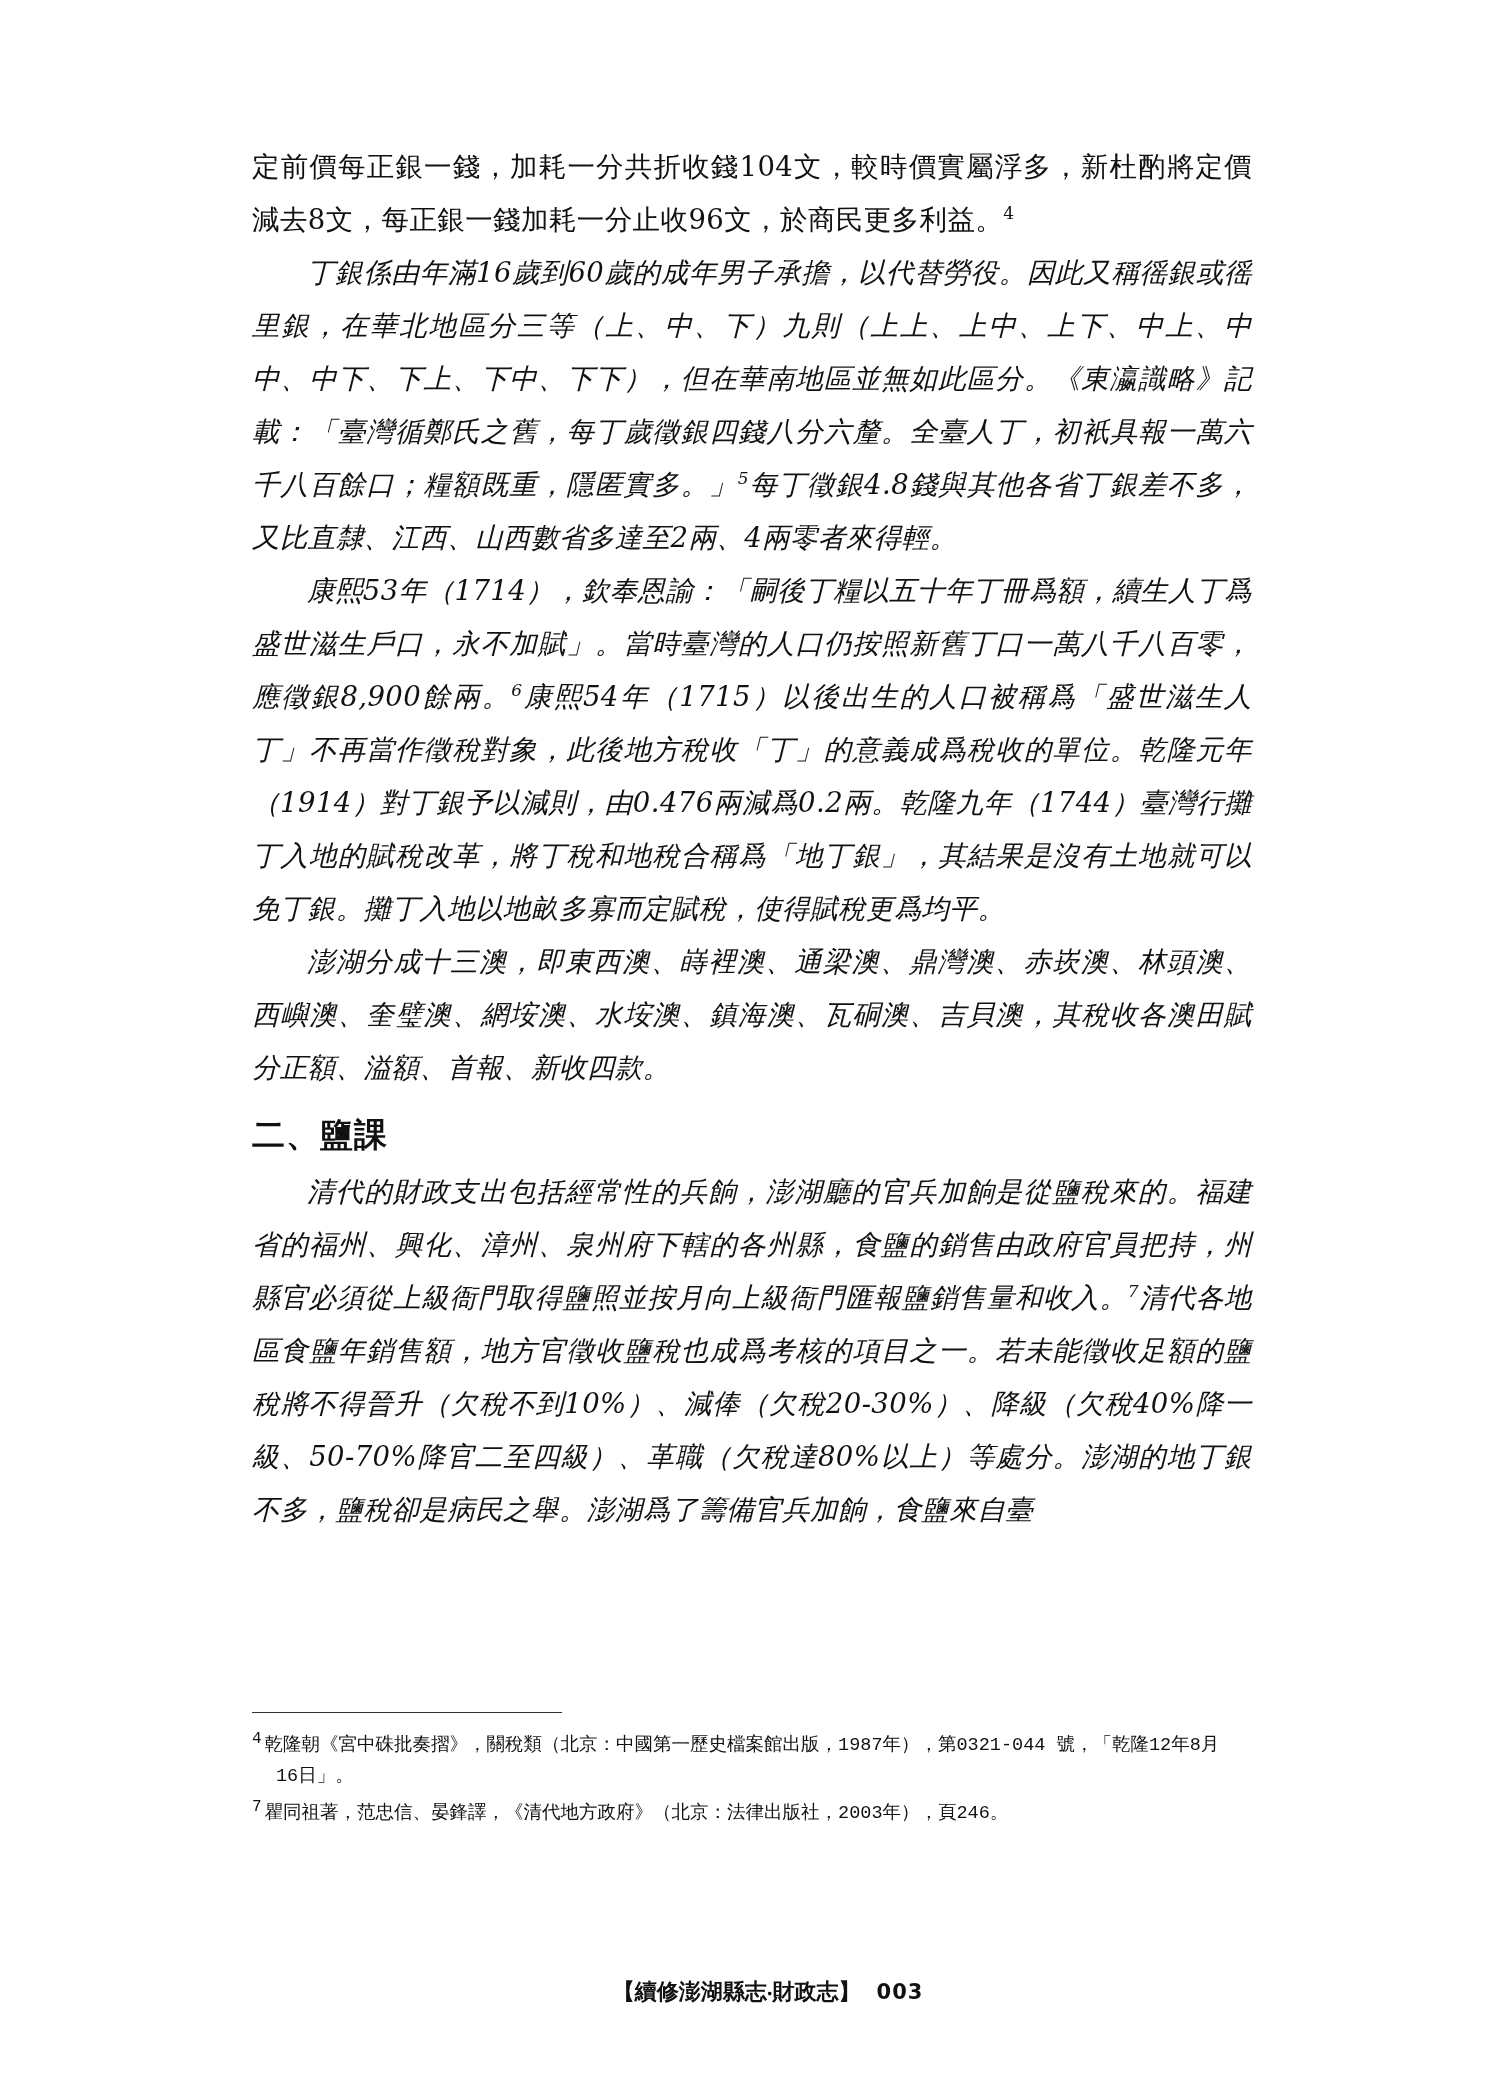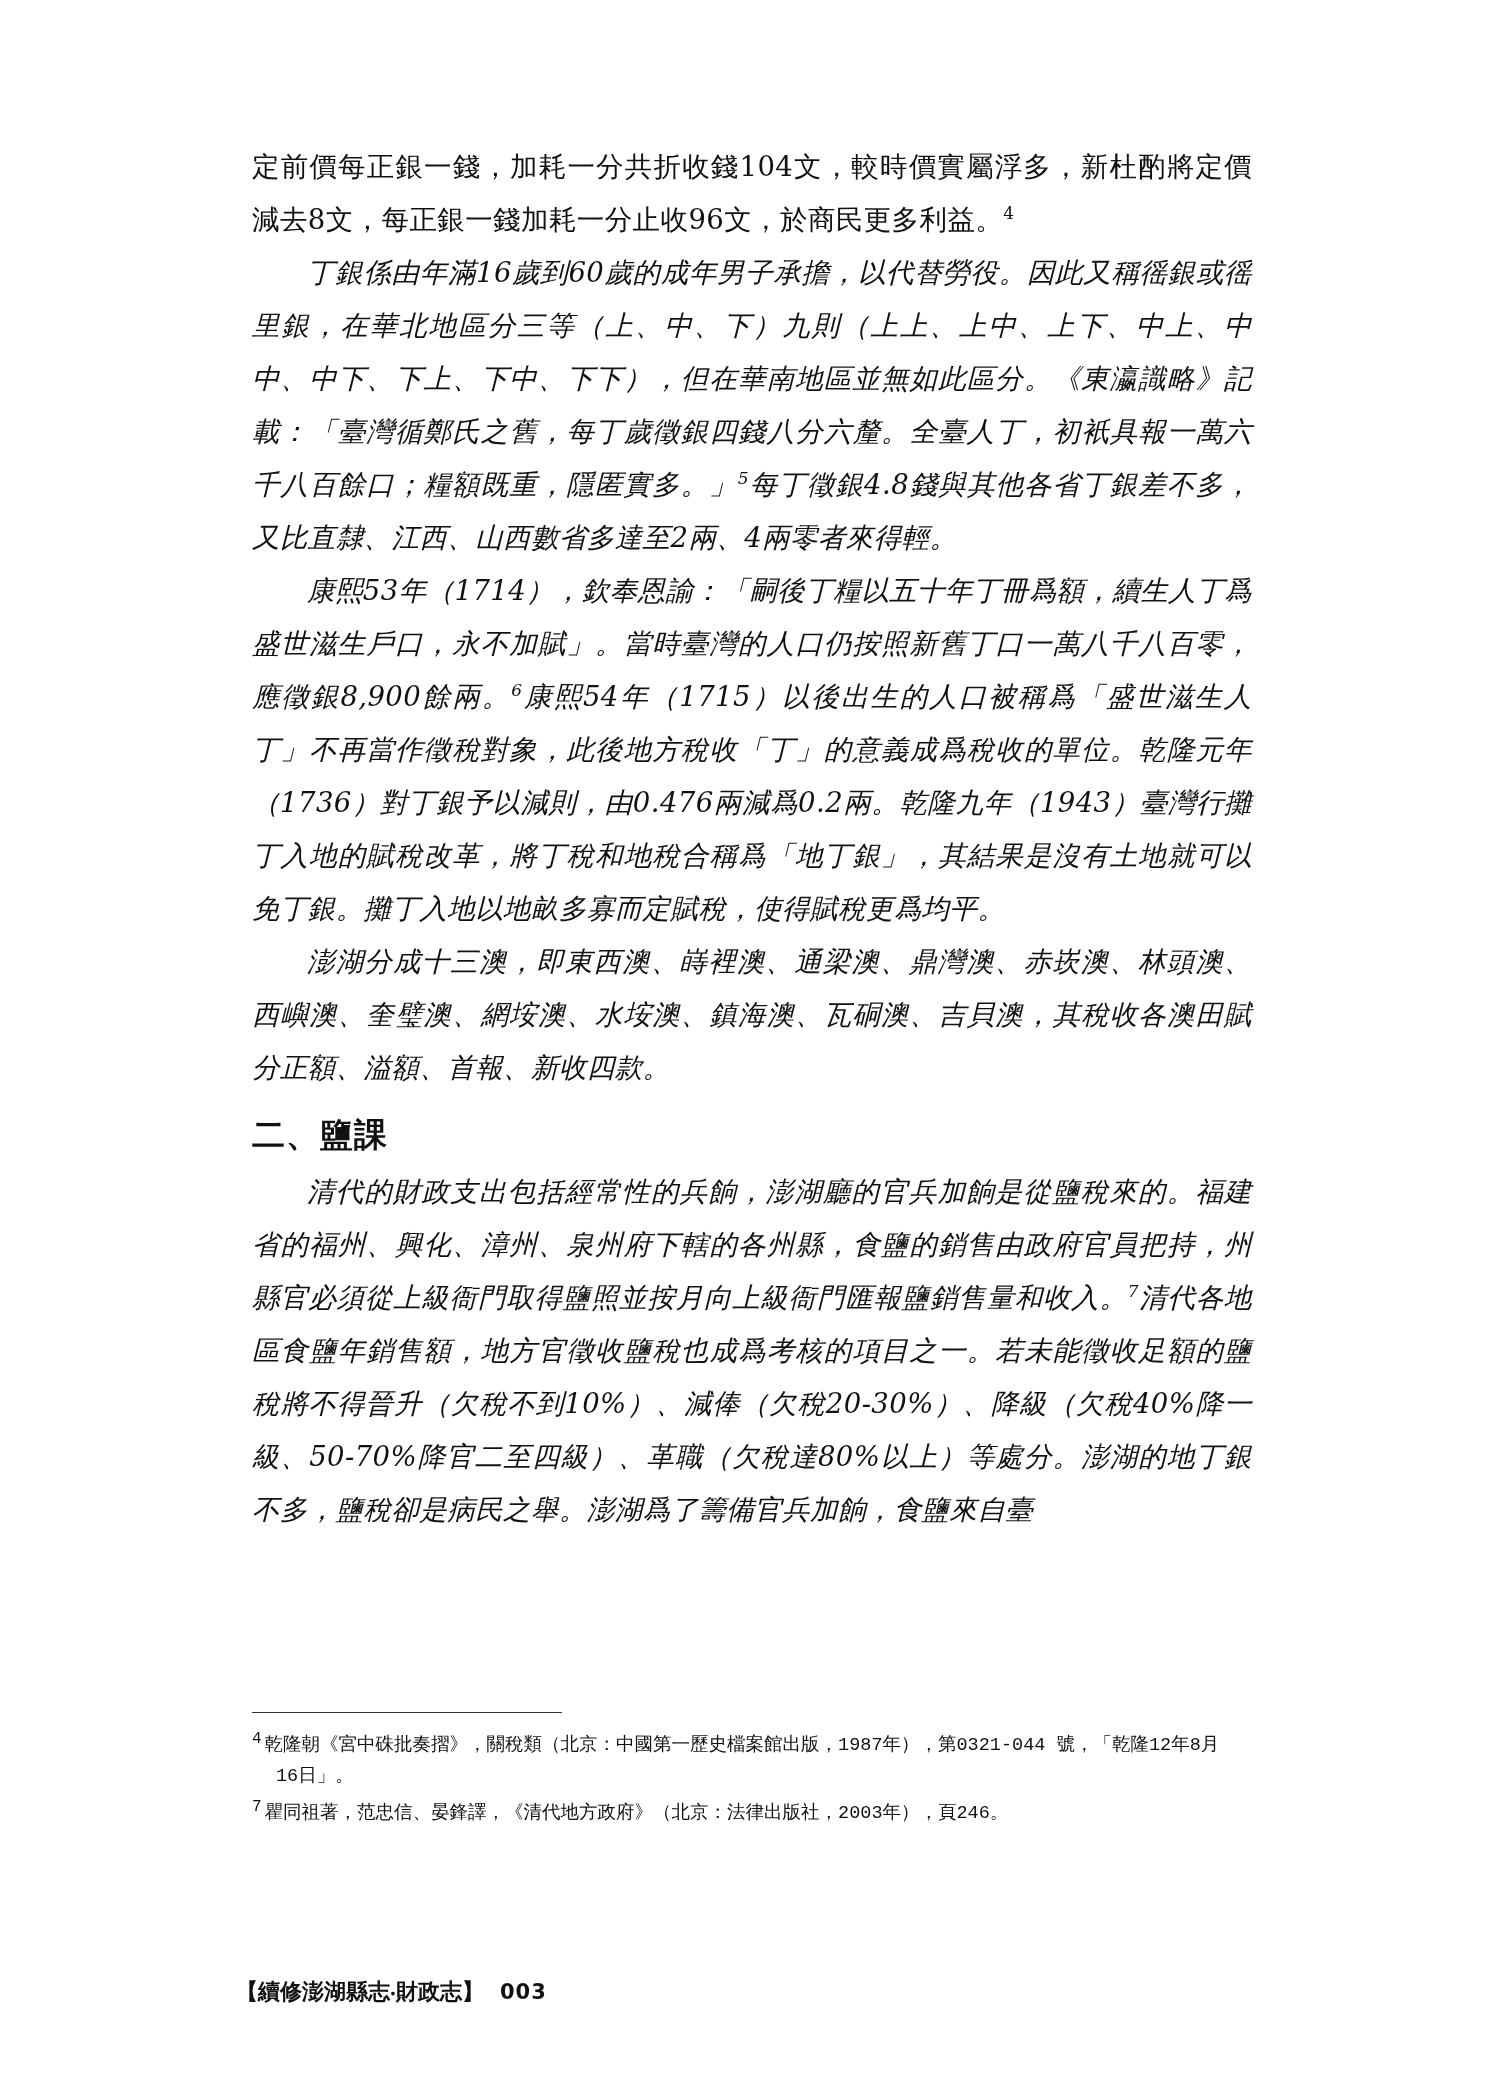--- a/index.html
+++ b/index.html
@@ -81,24 +81,24 @@
     vertical-align: super;
     line-height: 0;
     margin-right: 3px;
   }
   .fn .fn-cont {
     display: block;
     padding-left: 24px;
   }
   .footer {
     position: absolute;
-    left: 236px;
+    left: 268px;
     top: 1975px;
     width: 1000px;
-    text-align: left;
+    text-align: center;
     font-size: 22px;
     font-weight: bold;
     font-family: "DejaVu Serif", "Liberation Serif", serif;
   }
   .footer .pageno {
     font-family: "DejaVu Sans", "Liberation Sans", sans-serif;
     font-size: 21px;
     font-weight: bold;
     margin-left: 16px;
     letter-spacing: 1px;
@@ -108,21 +108,21 @@
 <body>
 
 <div class="page">
 
   <div class="content">
 
     <p class="body-par"><span>定前價每正銀一錢，加耗一分共折收錢104文，較時價實屬浮多，新杜酌將定價減去8文，每正銀一錢加耗一分止收96文，於商民更多利益。</span><sup>4</sup></p>
 
     <p class="body-par indent"><span>丁銀係由年滿16歲到60歲的成年男子承擔，以代替勞役。因此又稱徭銀或徭里銀，在華北地區分三等（上、中、下）九則（上上、上中、上下、中上、中中、中下、下上、下中、下下），但在華南地區並無如此區分。《東瀛識略》記載：「臺灣循鄭氏之舊，每丁歲徵銀四錢八分六釐。全臺人丁，初衹具報一萬六千八百餘口；糧額既重，隱匿實多。」</span><sup>5</sup><span>每丁徵銀4.8錢與其他各省丁銀差不多，又比直隸、江西、山西數省多達至2兩、4兩零者來得輕。</span></p>
 
-    <p class="body-par indent"><span>康熙53年（1714），欽奉恩諭：「嗣後丁糧以五十年丁冊爲額，續生人丁爲盛世滋生戶口，永不加賦」。當時臺灣的人口仍按照新舊丁口一萬八千八百零，應徵銀8,900餘兩。</span><sup>6</sup><span>康熙54年（1715）以後出生的人口被稱爲「盛世滋生人丁」不再當作徵稅對象，此後地方稅收「丁」的意義成爲稅收的單位。乾隆元年（1736）對丁銀予以減則，由0.476兩減爲0.2兩。乾隆九年（1943）臺灣行攤丁入地的賦稅改革，將丁稅和地稅合稱爲「地丁銀」，其結果是沒有土地就可以免丁銀。攤丁入地以地畝多寡而定賦稅，使得賦稅更爲均平。</span></p>
+    <p class="body-par indent"><span>康熙53年（1714），欽奉恩諭：「嗣後丁糧以五十年丁冊爲額，續生人丁爲盛世滋生戶口，永不加賦」。當時臺灣的人口仍按照新舊丁口一萬八千八百零，應徵銀8,900餘兩。</span><sup>6</sup><span>康熙54年（1715）以後出生的人口被稱爲「盛世滋生人丁」不再當作徵稅對象，此後地方稅收「丁」的意義成爲稅收的單位。乾隆元年（1914）對丁銀予以減則，由0.476兩減爲0.2兩。乾隆九年（1744）臺灣行攤丁入地的賦稅改革，將丁稅和地稅合稱爲「地丁銀」，其結果是沒有土地就可以免丁銀。攤丁入地以地畝多寡而定賦稅，使得賦稅更爲均平。</span></p>
 
     <p class="body-par indent"><span>澎湖分成十三澳，即東西澳、嵵裡澳、通梁澳、鼎灣澳、赤崁澳、林頭澳、西嶼澳、奎璧澳、網垵澳、水垵澳、鎮海澳、瓦硐澳、吉貝澳，其稅收各澳田賦分正額、溢額、首報、新收四款。</span></p>
 
     <h2 class="section-head">二、鹽課</h2>
 
     <p class="body-par indent"><span>清代的財政支出包括經常性的兵餉，澎湖廳的官兵加餉是從鹽稅來的。福建省的福州、興化、漳州、泉州府下轄的各州縣，食鹽的銷售由政府官員把持，州縣官必須從上級衙門取得鹽照並按月向上級衙門匯報鹽銷售量和收入。</span><sup>7</sup><span>清代各地區食鹽年銷售額，地方官徵收鹽稅也成爲考核的項目之一。若未能徵收足額的鹽稅將不得晉升（欠稅不到10%）、減俸（欠稅20-30%）、降級（欠稅40%降一級、50-70%降官二至四級）、革職（欠稅達80%以上）等處分。澎湖的地丁銀不多，鹽稅卻是病民之舉。澎湖爲了籌備官兵加餉，食鹽來自臺</span></p>
 
   </div>
 
   <div class="rule"></div>

